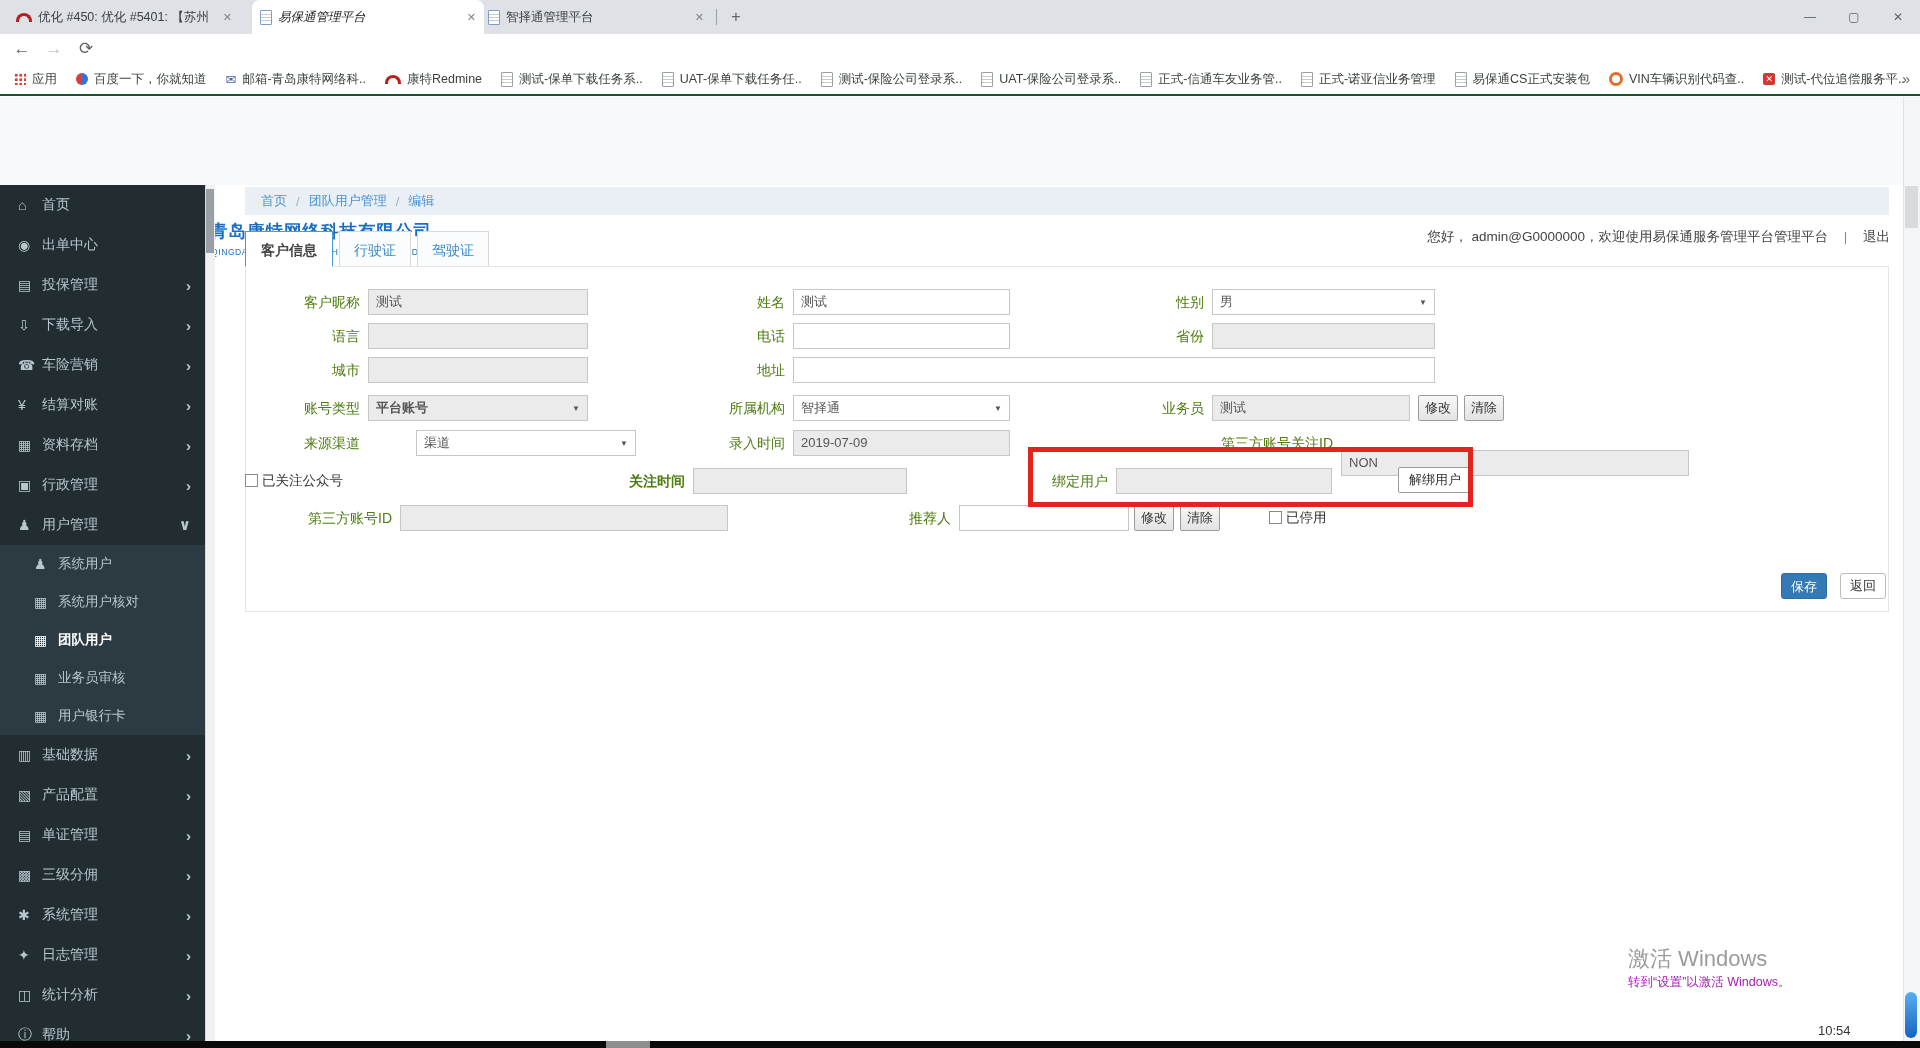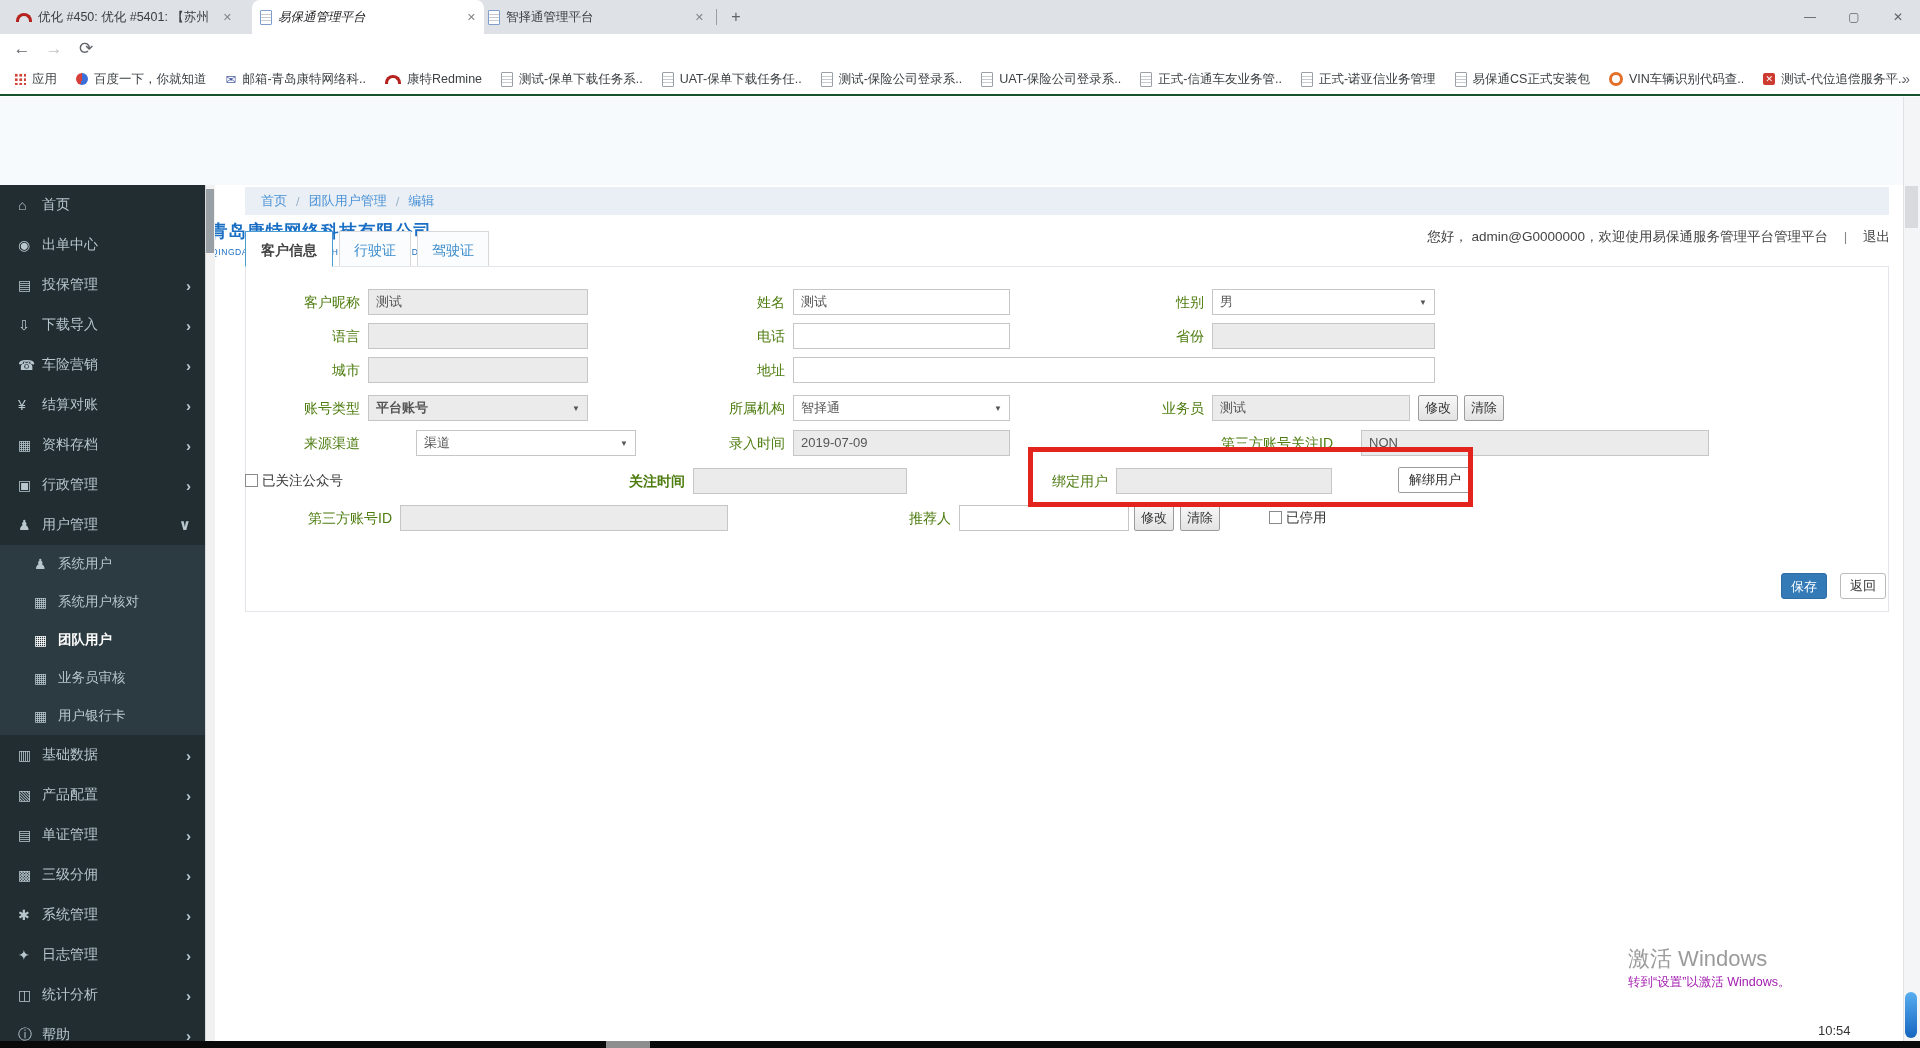--- a/index.html
+++ b/index.html
@@ -357,21 +357,21 @@
   <div class="lbl" style="left:1004px;top:395px;">业务员</div>
   <div class="inp dis" style="left:1212px;top:395px;width:198px;">测试</div>
   <div class="btn" style="left:1418px;top:395px;width:40px;">修改</div>
   <div class="btn" style="left:1464px;top:395px;width:40px;">清除</div>
 
   <div class="lbl" style="left:160px;top:430px;">来源渠道</div>
   <div class="inp" style="left:368px;top:430px;width:220px;margin-left:48px;"><span>渠道</span><span class="caret">▼</span></div>
   <div class="lbl" style="left:585px;top:430px;">录入时间</div>
   <div class="inp dis" style="left:793px;top:430px;width:217px;">2019-07-09</div>
   <div class="lbl" style="left:1133px;top:430px;">第三方账号关注ID</div>
-  <div class="inp dis" style="left:1341px;top:430px;width:348px;margin-left:20px;">NON</div>
+  <div class="inp dis" style="left:1341px;top:450px;width:348px;">NON</div>
 
   <div class="cb" style="left:245px;top:474px;"></div>
   <div class="cb-lbl" style="left:262px;top:474px;">已关注公众号</div>
   <div class="lbl" style="left:485px;top:468px;font-weight:bold;">关注时间</div>
   <div class="inp dis" style="left:693px;top:468px;width:214px;"></div>
   <div class="lbl" style="left:908px;top:468px;">绑定用户</div>
   <div class="inp dis" style="left:1116px;top:468px;width:216px;"></div>
   <div class="btn" style="left:1398px;top:467px;width:74px;background:#fff;">解绑用户</div>
   <div class="redbox"></div>
 

